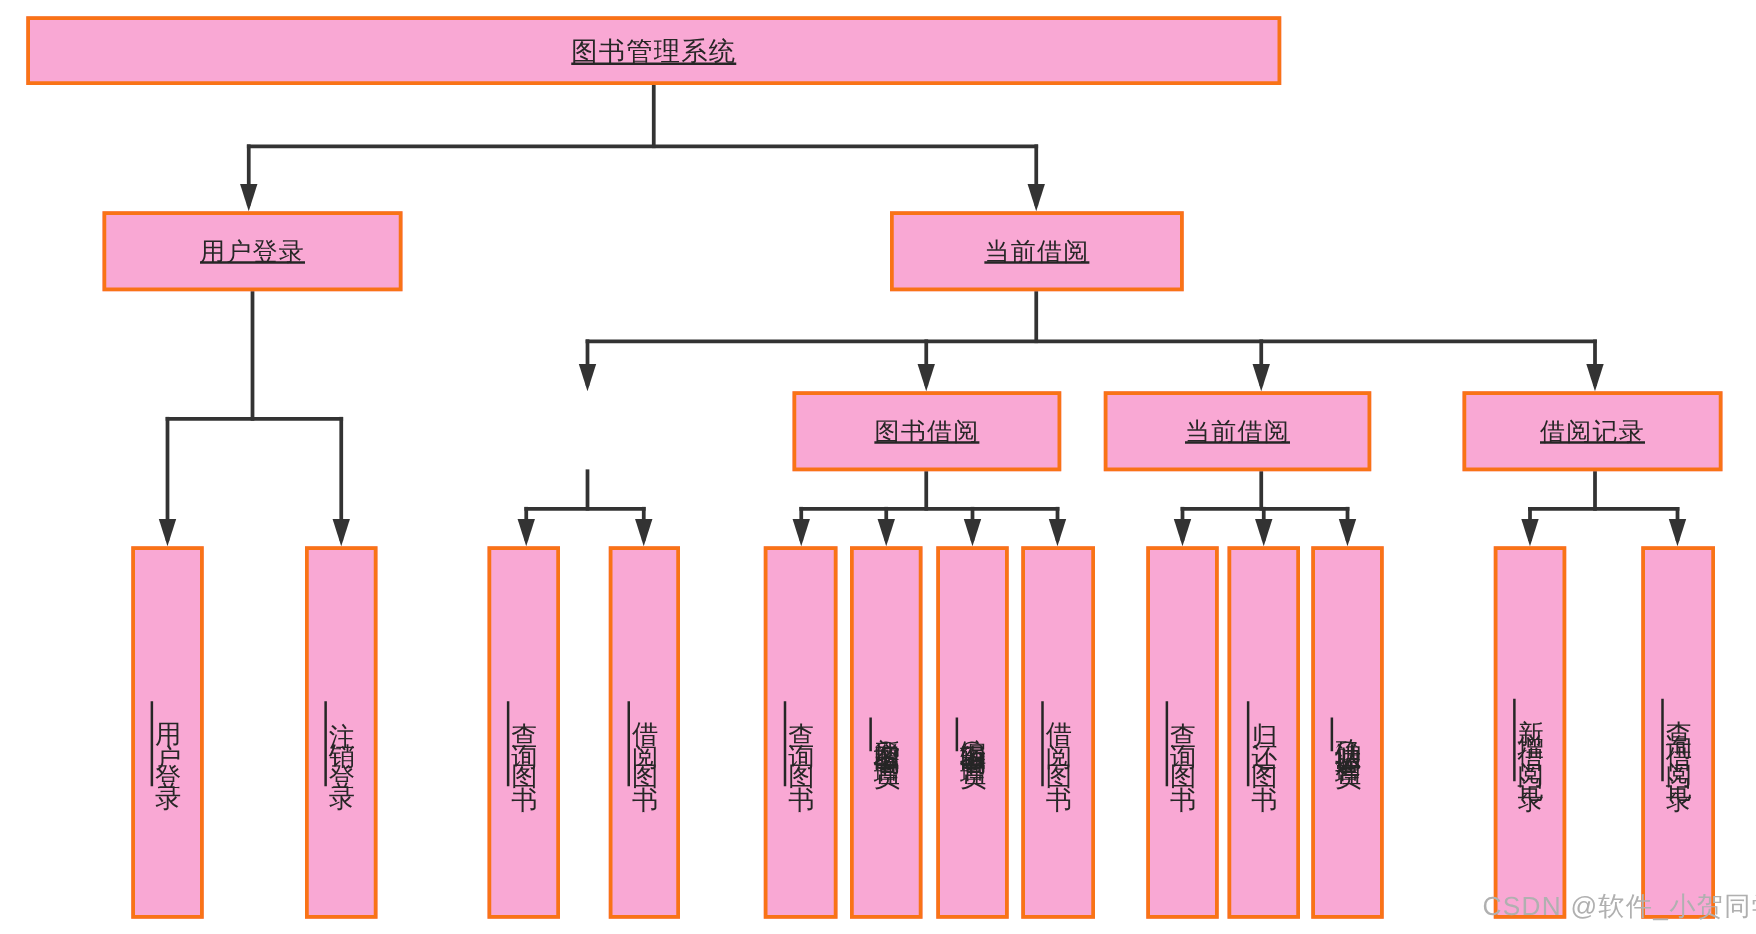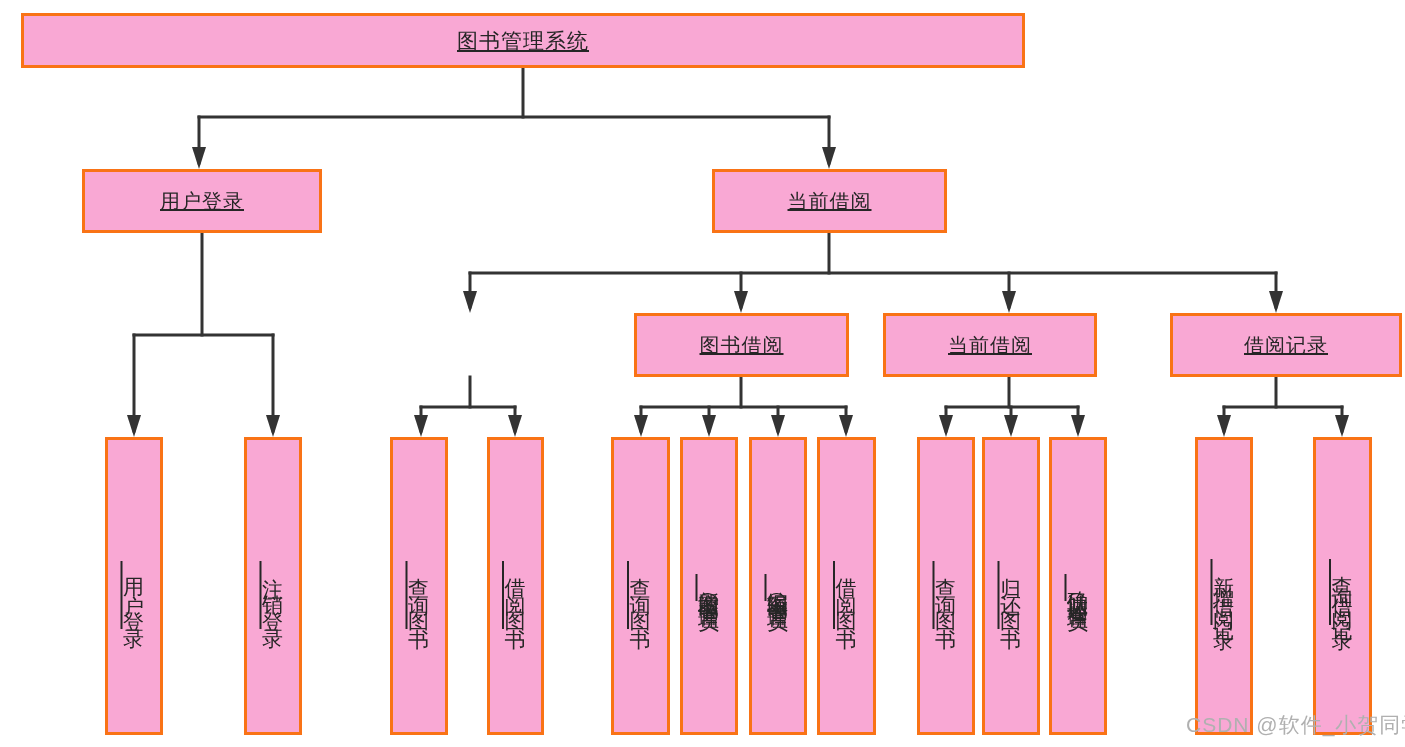--- a/index.html
+++ b/index.html
@@ -98,21 +98,21 @@
     </g>
   </svg>
 
   <div class="node hnode root" style="left:21px;top:13px;width:1004px;height:55px;">图书管理系统</div>
 
   <div class="node hnode" style="left:82px;top:169px;width:240px;height:64px;">用户登录</div>
   <div class="node hnode" style="left:712px;top:169px;width:235px;height:64px;">当前借阅</div>
 
   <div class="node hnode" style="left:634px;top:313px;width:215px;height:64px;">图书借阅</div>
   <div class="node hnode" style="left:883px;top:313px;width:214px;height:64px;">当前借阅</div>
-  <div class="node hnode" style="left:1170px;top:313px;width:232px;height:64px;">借阅记录</div>
+  <div class="node hnode" style="left:1170px;top:313px;width:208px;height:64px;">借阅记录</div>
 
   <div class="node vnode ls4" style="left:105px;top:437px;width:58px;height:298px;">
     <span>用户登录</span>
   </div>
   <div class="node vnode ls4" style="left:244px;top:437px;width:58px;height:298px;">
     <span>注销登录</span>
   </div>
 
   <div class="node vnode ls4" style="left:390px;top:437px;width:58px;height:298px;">
     <span>查询图书</span>

